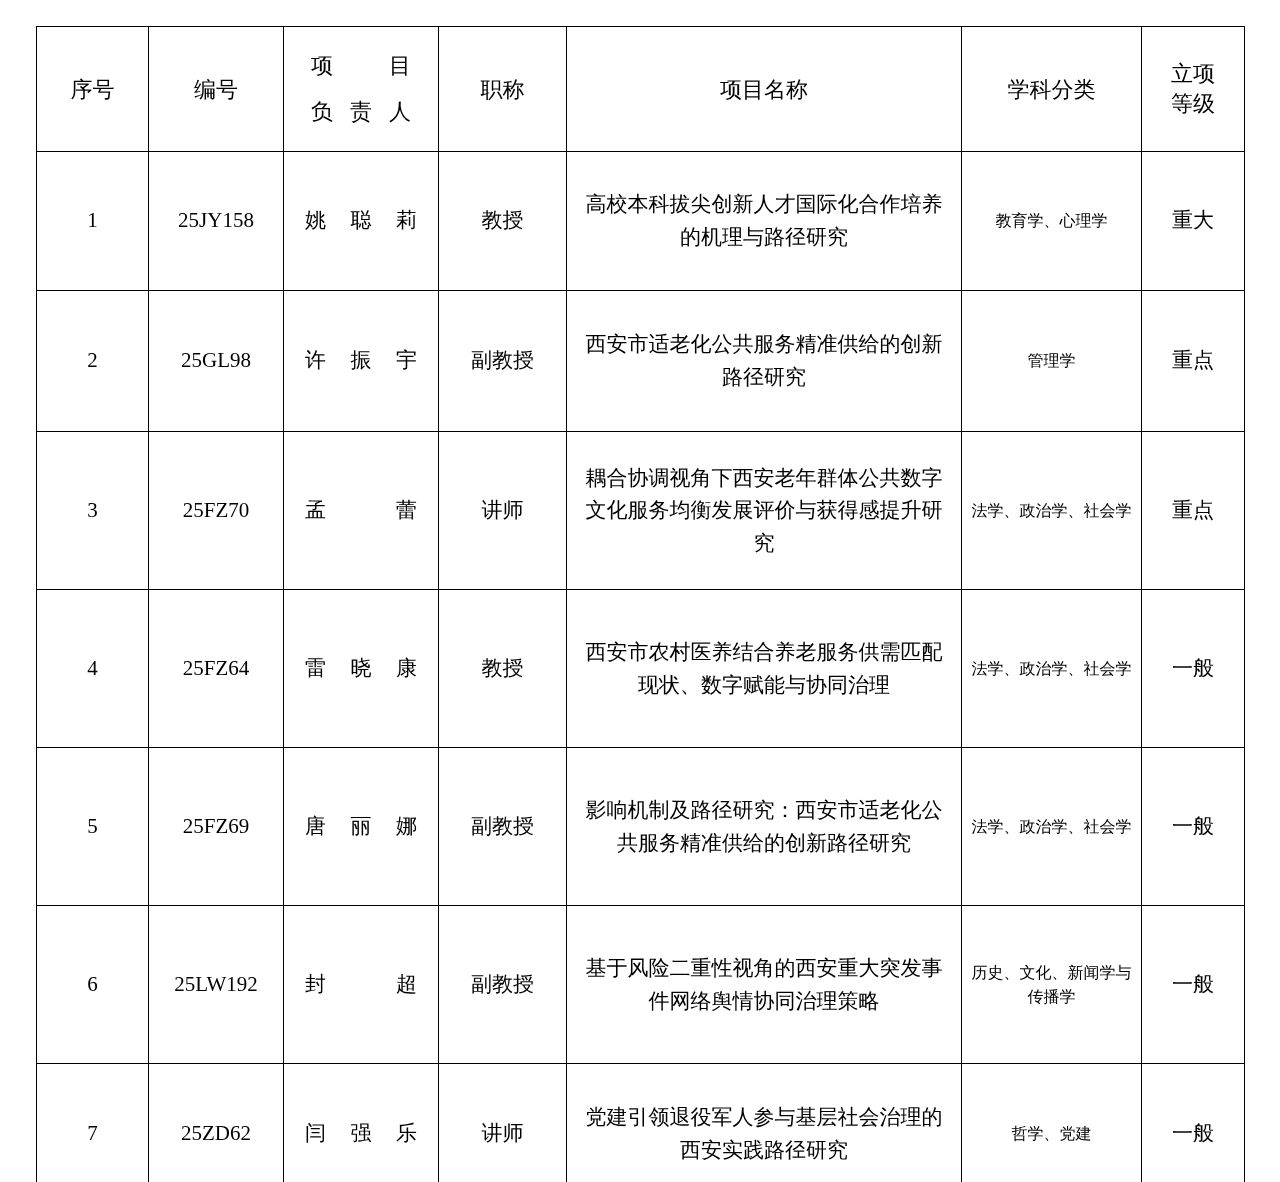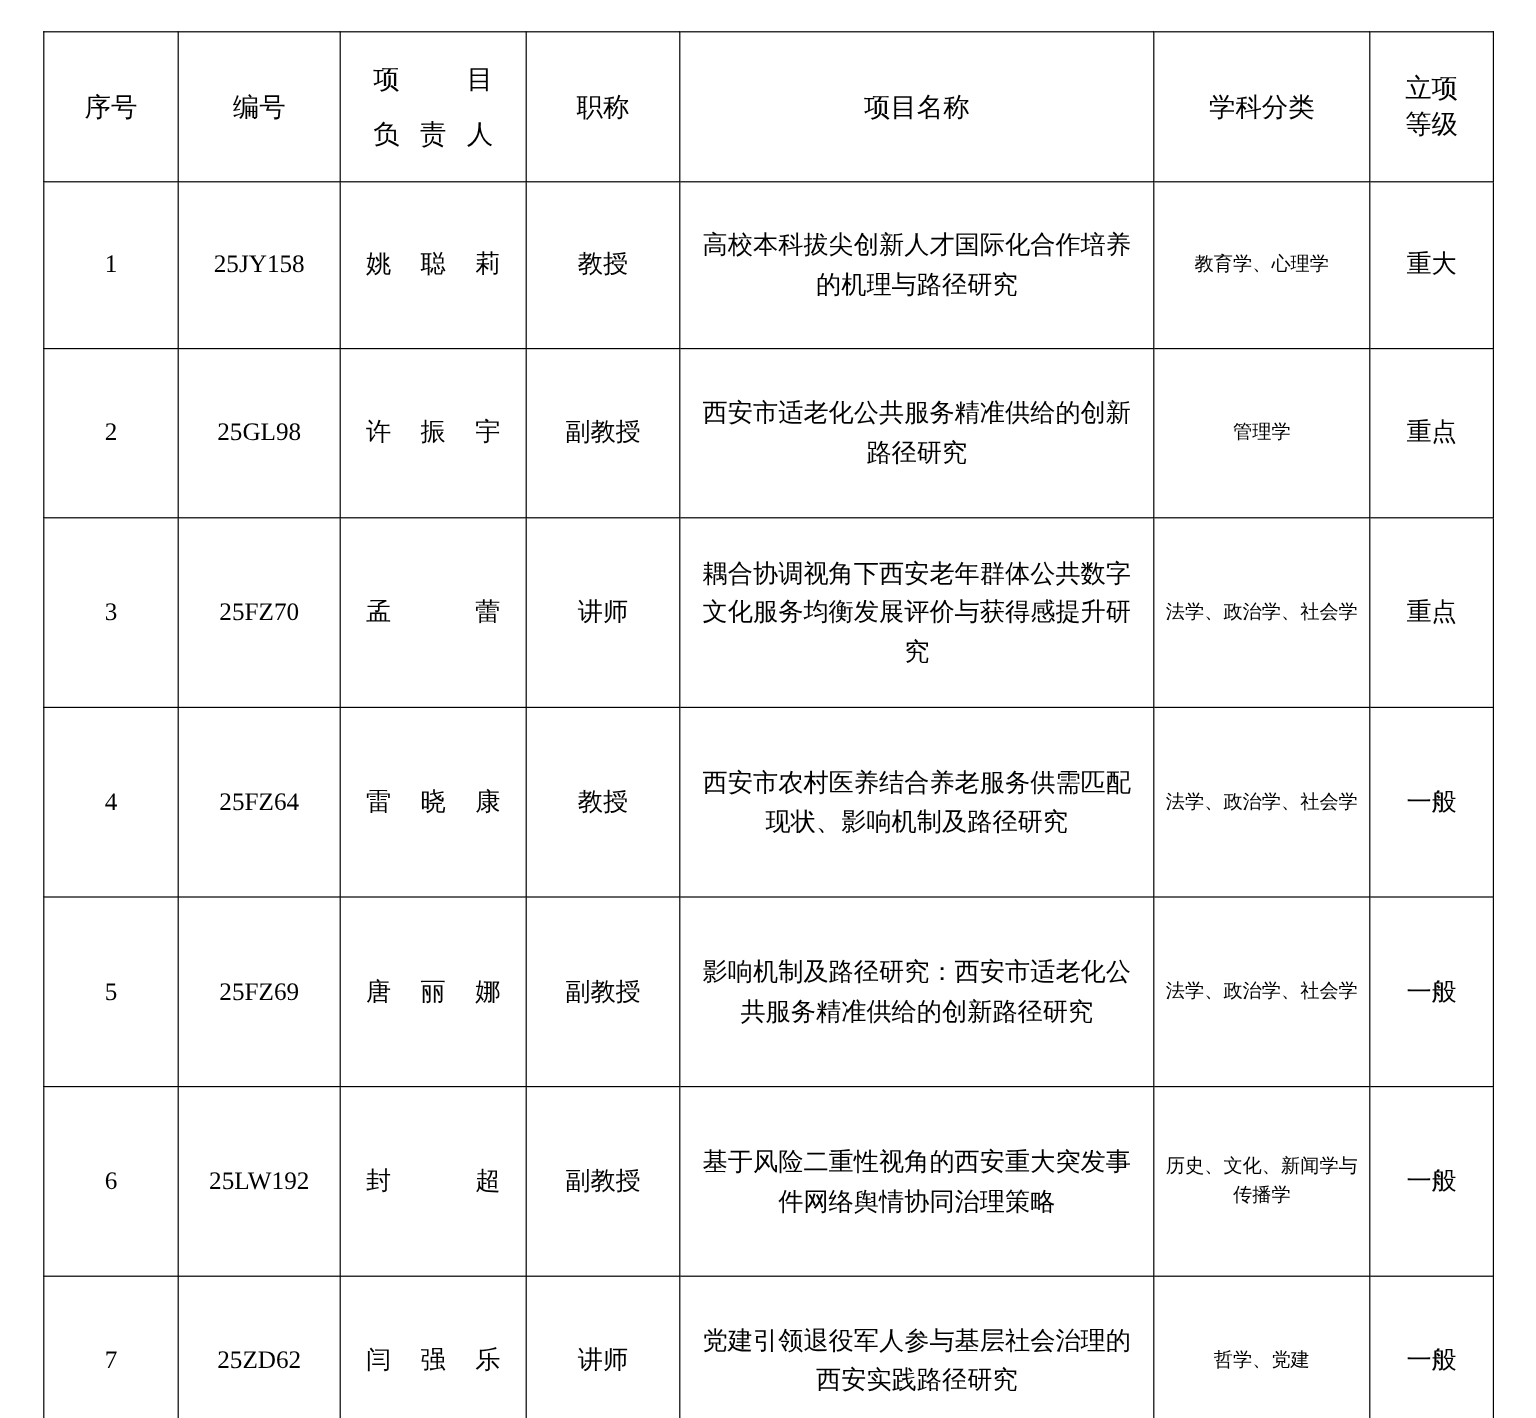--- a/index.html
+++ b/index.html
@@ -165,21 +165,21 @@
         <td>重点</td>
       </tr>
       <tr class="row-4">
         <td class="seq">4</td>
         <td class="code">25FZ64</td>
         <td>
             <span class="justify-name">雷晓康</span>
           </td>
         <td>教授</td>
         <td class="pname">
-            <span class="cell-inner">西安市农村医养结合养老服务供需匹配现状、影响机制及路径研究</span>
+            <span class="cell-inner">西安市农村医养结合养老服务供需匹配现状、数字赋能与协同治理</span>
           </td>
         <td class="disc">法学、政治学、社会学</td>
         <td>一般</td>
       </tr>
       <tr class="row-5">
         <td class="seq">5</td>
         <td class="code">25FZ69</td>
         <td>
             <span class="justify-name">唐丽娜</span>
           </td>

